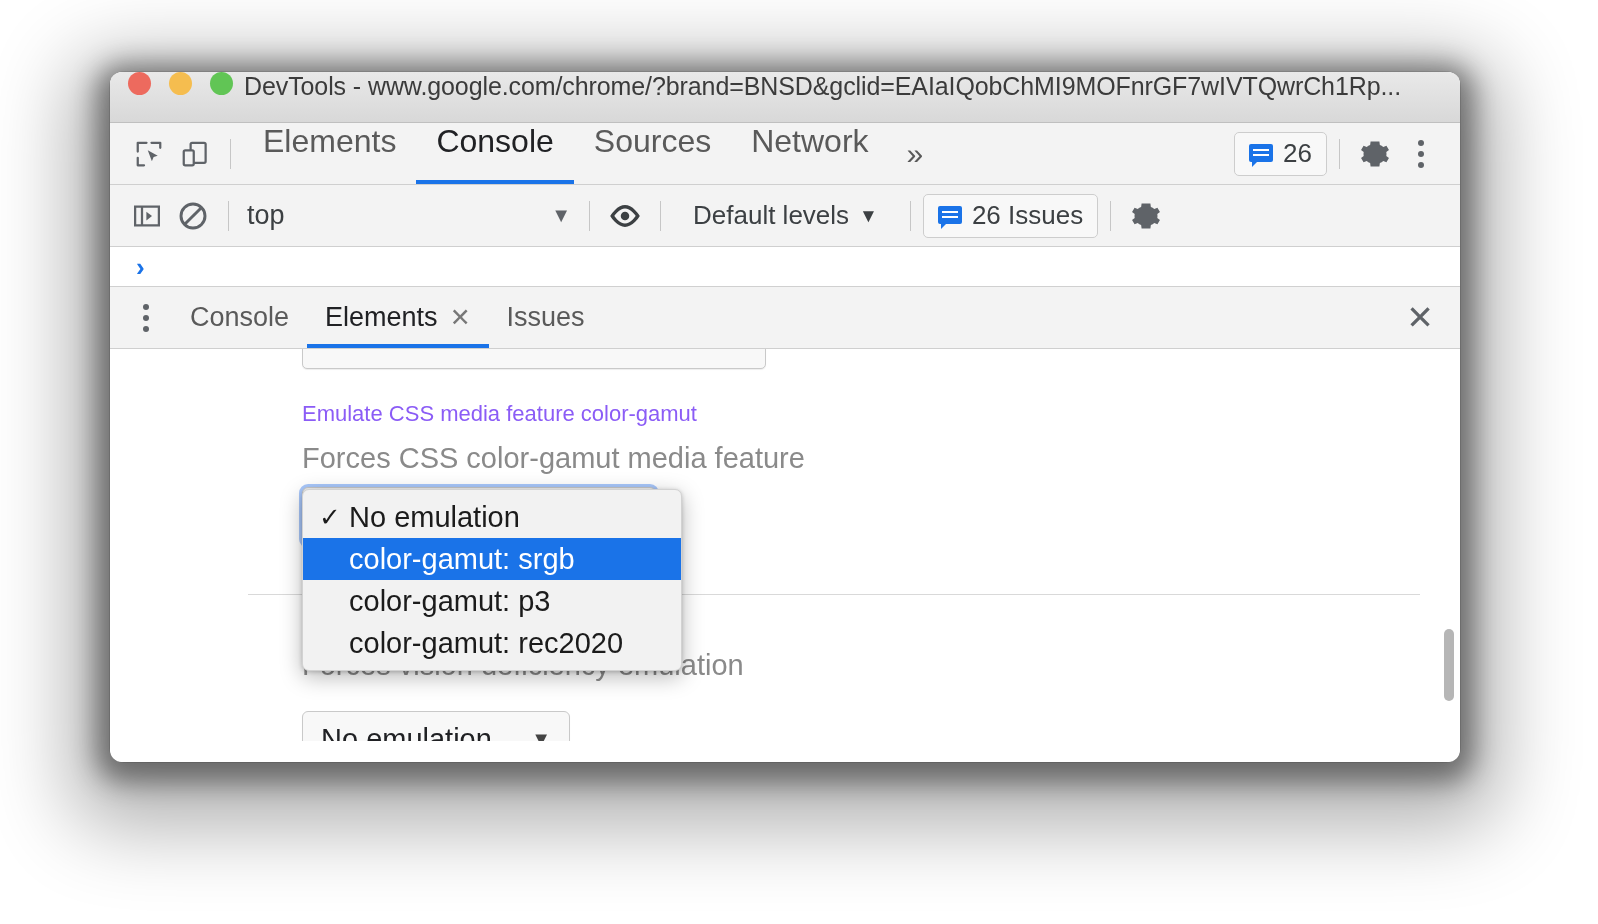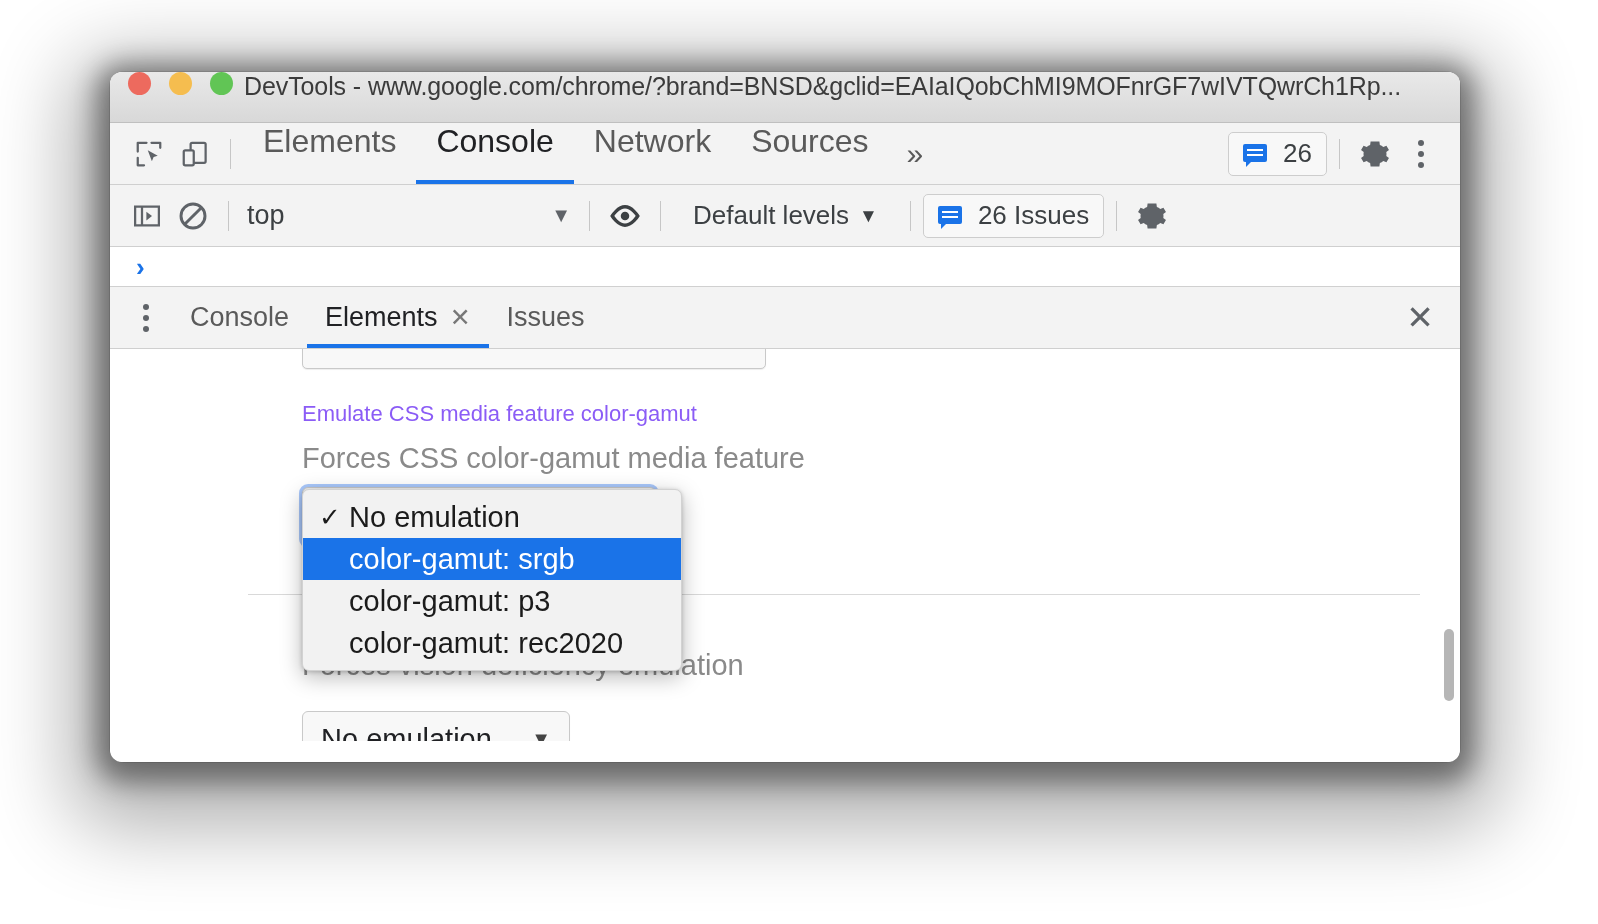--- a/index.html
+++ b/index.html
@@ -126,21 +126,21 @@
     padding: 0 18px;
     font-size: 30px;
     color: #5a5a5a;
     height: 100%;
   }
   .spacer { flex: 1 1 auto; }
 
   .issues-pill {
     display: flex;
     align-items: center;
-    gap: 16px;
+    gap: 10px;
     border: 1px solid #cdcdcd;
     border-radius: 5px;
     background: #f8f8f8;
     height: 42px;
     padding: 0 14px;
     font-size: 26px;
     color: #3c4043;
   }
   .msg-icon {
     width: 24px; height: 20px;
@@ -475,24 +475,24 @@
       <div class="vsep"></div>
 
       <div class="paneltabs">
         <div class="paneltab">
           <span>Elements</span>
         </div>
         <div class="paneltab active">
           <span>Console</span>
         </div>
         <div class="paneltab">
+          <span>Sources</span>
+        </div>
+        <div class="paneltab">
           <span>Network</span>
-        </div>
-        <div class="paneltab">
-          <span>Sources</span>
         </div>
         <div class="more-chevrons">
           <span>»</span>
         </div>
       </div>
 
       <div class="spacer"></div>
 
       <div class="issues-pill">
         <span class="msg-icon">

